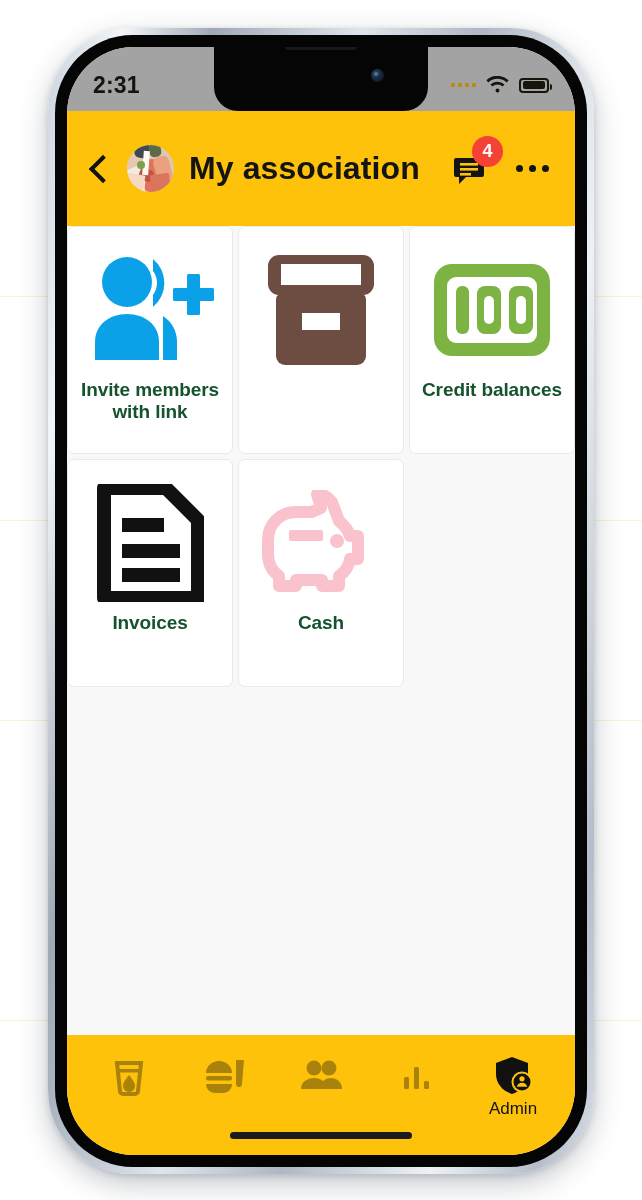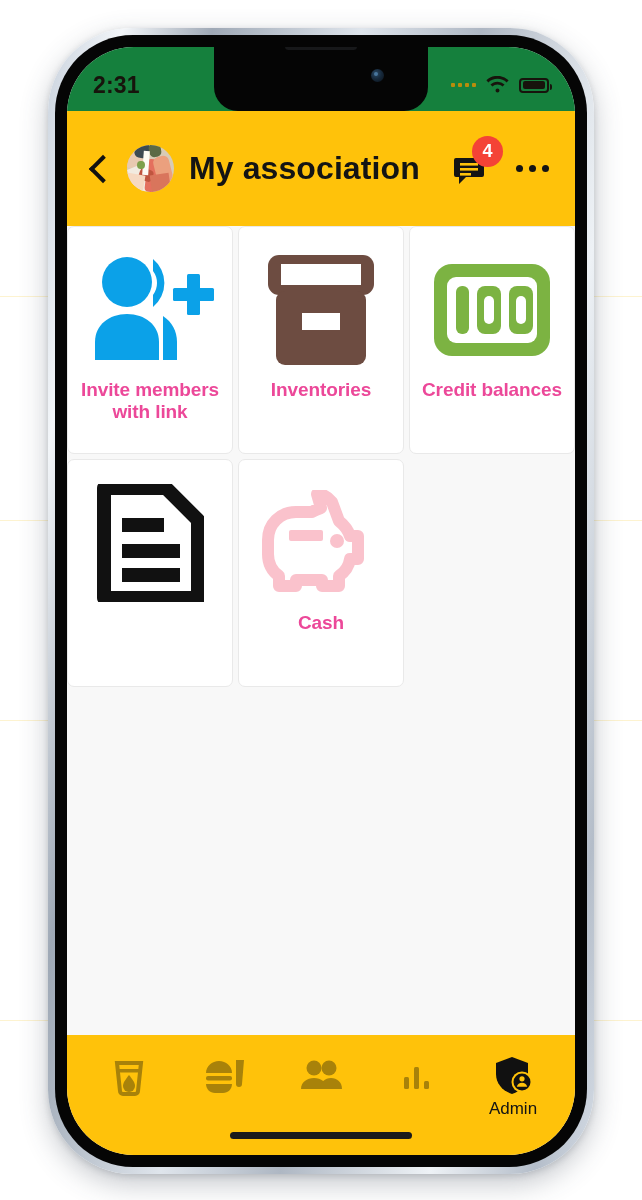--- a/index.html
+++ b/index.html
@@ -41,21 +41,21 @@
     z-index:40;
   }
   #speaker { position:absolute; left:50%; transform:translateX(-50%); top:-4px; width:72px; height:7px; background:#17181a; border-radius:4px; }
   #camera { position:absolute; right:44px; top:22px; width:13px; height:13px; border-radius:50%;
             background:radial-gradient(circle at 38% 35%, #2b4a66 0%, #16283a 48%, #0a1119 100%); }
   #camera::after { content:""; position:absolute; left:3px; top:2.5px; width:4px; height:4px; border-radius:50%; background:#4f7fa8; opacity:.85; }
 
   
   #statusbar {
     position:absolute; top:0; left:0; right:0; height:64px;
-    background:#15803d; z-index:30;
+    background:#a3a3a3; z-index:30;
     display:flex; align-items:center; justify-content:space-between;
     padding:0 26px;
   }
   #clock { font-size:23px; font-weight:700; color:#17140c; letter-spacing:.2px; padding-top:12px; }
   #status-right { display:flex; align-items:center; gap:9px; padding-top:12px; }
   .sig-dots { display:flex; gap:3px; align-items:flex-end; }
   .sig-dots i { display:block; width:4px; height:4px; background:#b98d0c; border-radius:1px; }
   .battery { width:30px; height:15px; border:2px solid #17140c; border-radius:4px; position:relative; }
   .battery::after { content:""; position:absolute; right:-5px; top:4px; width:2.5px; height:6px; background:#17140c; border-radius:0 2px 2px 0; }
   .battery i { position:absolute; left:1.5px; top:1.5px; bottom:1.5px; width:22px; background:#17140c; border-radius:2px; display:block; }
@@ -103,21 +103,21 @@
   }
   #grid { display:grid; grid-template-columns:repeat(3,1fr); gap:5px; padding:0; }
   .tile {
     background:#ffffff; border:1px solid #e9e9e9; border-radius:7px;
     height:228px; display:flex; flex-direction:column;
     align-items:center; justify-content:flex-start;
     padding:14px 6px 12px; cursor:pointer; overflow:hidden;
   }
   .tile .ic { height:138px; display:flex; align-items:center; justify-content:center; }
   .tile .lbl {
-    font-size:19px; font-weight:700; color:#ec4899; text-align:center;
+    font-size:19px; font-weight:700; color:#14532d; text-align:center;
     line-height:1.18; letter-spacing:-.1px; width:100%;
   }
 
   
   #bottomnav {
     position:absolute; left:0; right:0; bottom:0; height:120px;
     background:#FFC20A; z-index:20;
     display:flex; align-items:flex-start; justify-content:space-around;
     padding:20px 14px 0;
   }
@@ -229,21 +229,20 @@
 
             <div class="tile">
               <div class="ic">
                 <svg width="118" height="118" viewBox="0 0 118 118">
                   <rect x="6" y="4" width="106" height="40" rx="11" fill="#6D4C41"></rect>
                   <rect x="14" y="40" width="90" height="74" rx="9" fill="#6D4C41"></rect>
                   <rect x="19" y="13" width="80" height="21" fill="#ffffff"></rect>
                   <rect x="40" y="62" width="38" height="17" fill="#ffffff"></rect>
                 </svg>
               </div>
-              <div class="lbl">Inventories</div>
             </div>
 
             <div class="tile">
               <div class="ic">
                 <svg width="124" height="100" viewBox="0 0 124 100">
                   <rect x="4" y="4" width="116" height="92" rx="18" fill="#7CB342"></rect>
                   <rect x="17" y="17" width="90" height="66" rx="9" fill="#ffffff"></rect>
                   <rect x="26" y="26" width="13" height="48" rx="6" fill="#7CB342"></rect>
                   <rect x="47" y="26" width="24" height="48" rx="8" fill="#7CB342"></rect>
                   <rect x="54" y="36" width="10" height="28" rx="5" fill="#ffffff"></rect>
@@ -256,20 +255,21 @@
 
             <div class="tile">
               <div class="ic">
                 <svg width="108" height="118" viewBox="0 0 108 118">
                   <path d="M8 4h62l32 32v78H8z" fill="none" stroke="#111111" stroke-width="14" stroke-linejoin="round"></path>
                   <rect x="26" y="34" width="42" height="14" fill="#111111"></rect>
                   <rect x="26" y="60" width="58" height="14" fill="#111111"></rect>
                   <rect x="26" y="84" width="58" height="14" fill="#111111"></rect>
                 </svg>
               </div>
+              <div class="lbl">Invoices</div>
             </div>
 
             <div class="tile">
               <div class="ic">
                 <svg width="126" height="106" viewBox="0 0 126 106">
                   <path d="M74 12c-4-5-9-8-15-8l4 14c-3 1-6 2-9 4H38C22 22 10 34 10 50v14c0 9 4 17 11 22v10h17V90h26v6h17V86c6-4 10-10 11-17h8V46h-8c-2-6-6-11-11-15z" fill="none" stroke="#FAC2CC" stroke-width="12" stroke-linejoin="round"></path>
                   <rect x="31" y="40" width="34" height="11" rx="2" fill="#FAC2CC"></rect>
                   <circle cx="79" cy="51" r="7" fill="#FAC2CC"></circle>
                 </svg>
               </div>

